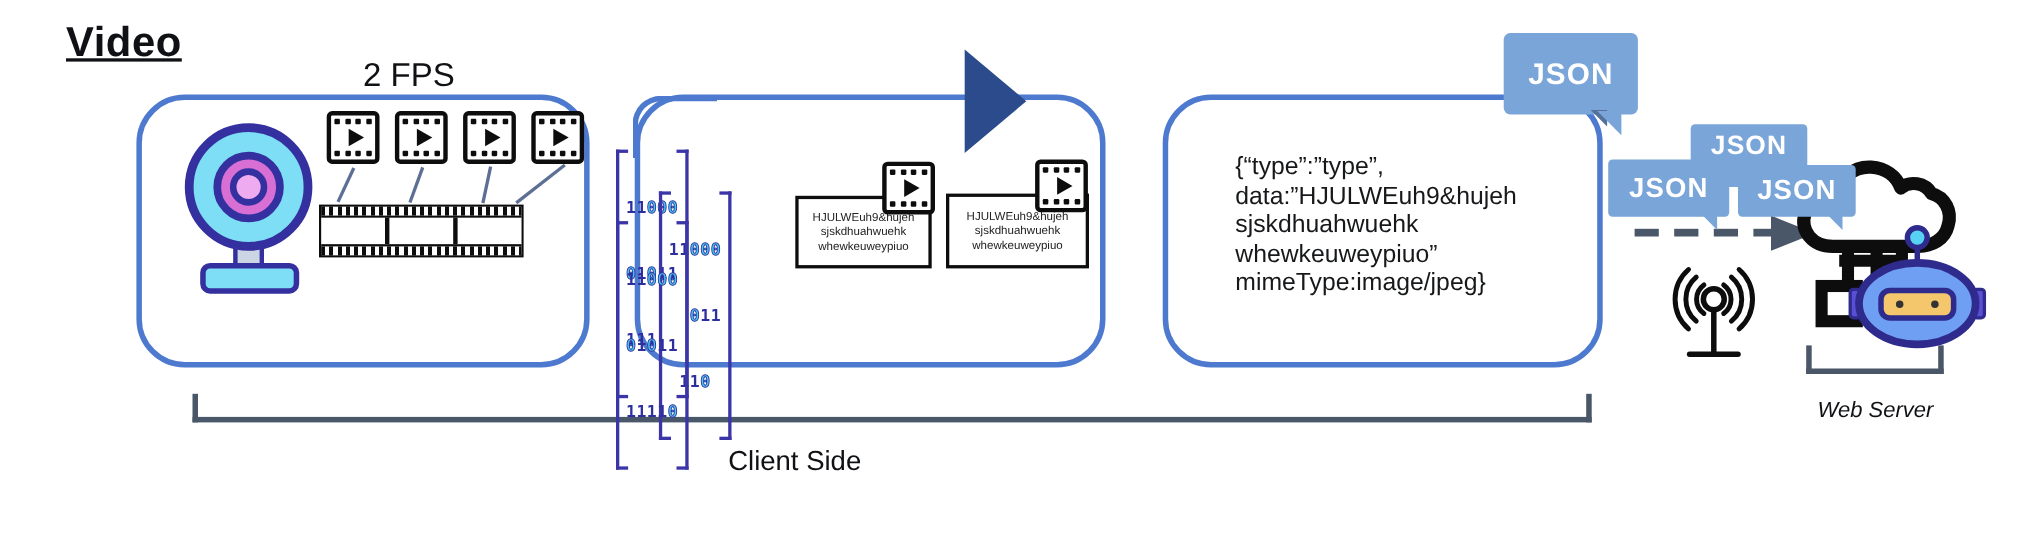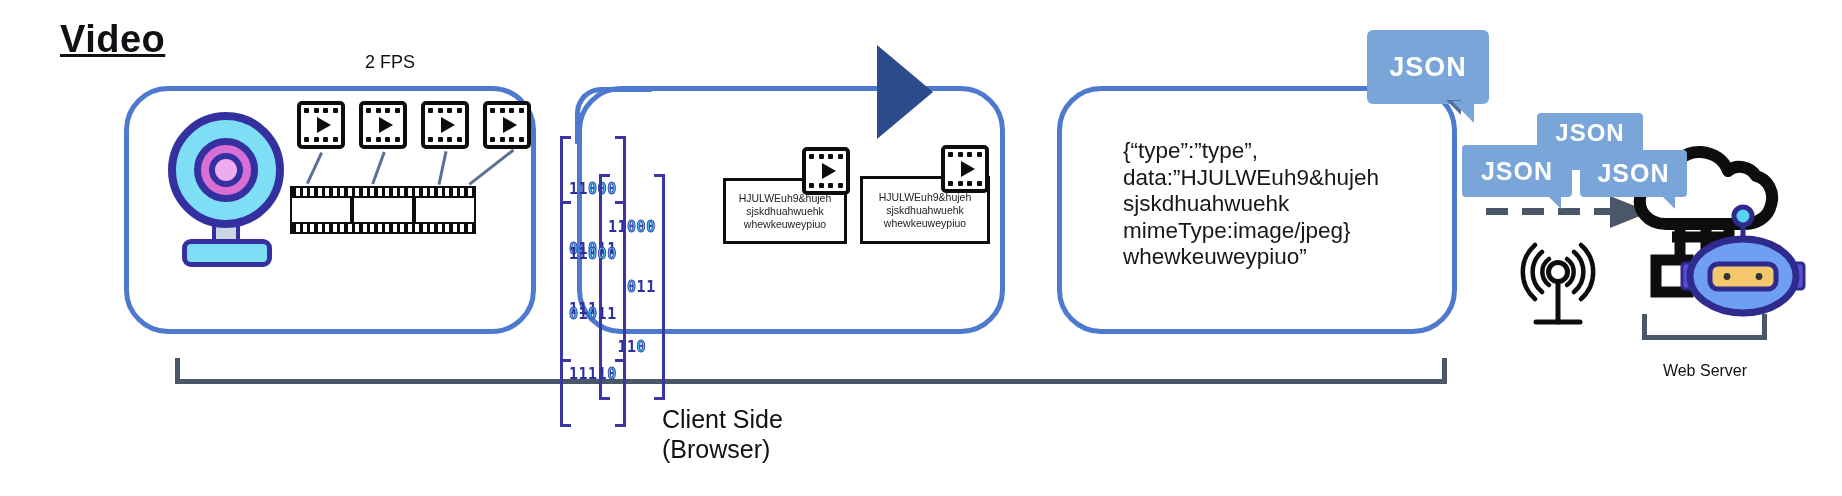--- a/index.html
+++ b/index.html
@@ -76,21 +76,21 @@
 
   .ubrace{position:absolute;border:5px solid #4a5769;border-top:none;box-sizing:border-box;z-index:2;}
   svg.icon{position:absolute;z-index:4;}
 </style>
 </head>
 <body>
 
 <div id="stage">
 
   <div class="lbl" style="left:60px;top:18px;font-size:38px;font-weight:800;letter-spacing:0.5px;text-decoration:underline;">Video</div>
-  <div class="lbl" style="left:330px;top:52px;width:120px;text-align:center;font-size:18px;">2 FPS</div>
+  <div class="lbl" style="left:330px;top:52px;width:120px;text-align:left;font-size:30px;">2 FPS</div>
 
   <div class="rbox" style="left:124px;top:86px;width:412px;height:248px;"></div>
   <div class="rbox" style="left:577px;top:86px;width:428px;height:248px;"></div>
   <div class="rbox" style="left:1057px;top:86px;width:400px;height:248px;"></div>
 
   <div>
     <div class="cam-part cam-neck"></div>
     <div class="cam-part cam-base"></div>
     <div class="cam-part cam-outer">
       <div class="cam-mid">
@@ -248,22 +248,22 @@
         <i></i>
         <i></i>
       </div>
   </div>
   <div class="lbl" style="left:786px;top:250px;width:130px;text-align:center;font-size:23px;">Frames...</div>
 
   <div class="payload">
     <div>{“type”:”type”,</div>
     <div>data:”HJULWEuh9&amp;hujeh</div>
     <div>sjskdhuahwuehk</div>
+    <div>whewkeuweypiuo”</div>
     <div>mimeType:image/jpeg}</div>
-    <div>whewkeuweypiuo”</div>
   </div>
 
   <div class="dash" style="left:1486px;"></div>
   <div class="dash" style="left:1522px;"></div>
   <div class="dash" style="left:1558px;"></div>
   <div class="dash" style="left:1594px;width:18px;"></div>
   <div class="dhead"></div>
 
   <svg class="icon" style="left:1503px;top:232px;z-index:2;" width="110" height="98" viewBox="0 0 110 98">
     <g stroke="#0d0d0d" fill="none" stroke-linecap="round">
@@ -313,21 +313,20 @@
     <span>JSON</span>
   </div>
   <div class="tag" style="left:1537px;top:113px;width:106px;height:40px;font-size:24px;border-radius:4px;">
     <span>JSON</span>
   </div>
   <div class="tag-stub" style="left:1566px;top:150px;width:14px;height:20px;"></div>
   <div class="tail small" style="left:1548px;top:196px;"></div>
   <div class="tail small" style="left:1662px;top:196px;"></div>
 
   <div class="ubrace" style="left:1642px;top:314px;width:125px;height:26px;"></div>
-  <div class="lbl" style="left:1630px;top:362px;width:150px;text-align:center;font-size:16px;">Web Server</div>
+  <div class="lbl" style="left:1630px;top:362px;width:150px;text-align:center;font-size:20px;font-style:italic;">Web Server</div>
 
   <div class="ubrace" style="left:175px;top:358px;width:1272px;height:26px;"></div>
   <div class="lbl" style="left:662px;top:404px;width:300px;text-align:left;font-size:25px;line-height:30px;">
     <div>Client Side</div>
-    <div>(Browser)</div>
   </div>
 
 </div>
 
 </body></html>

